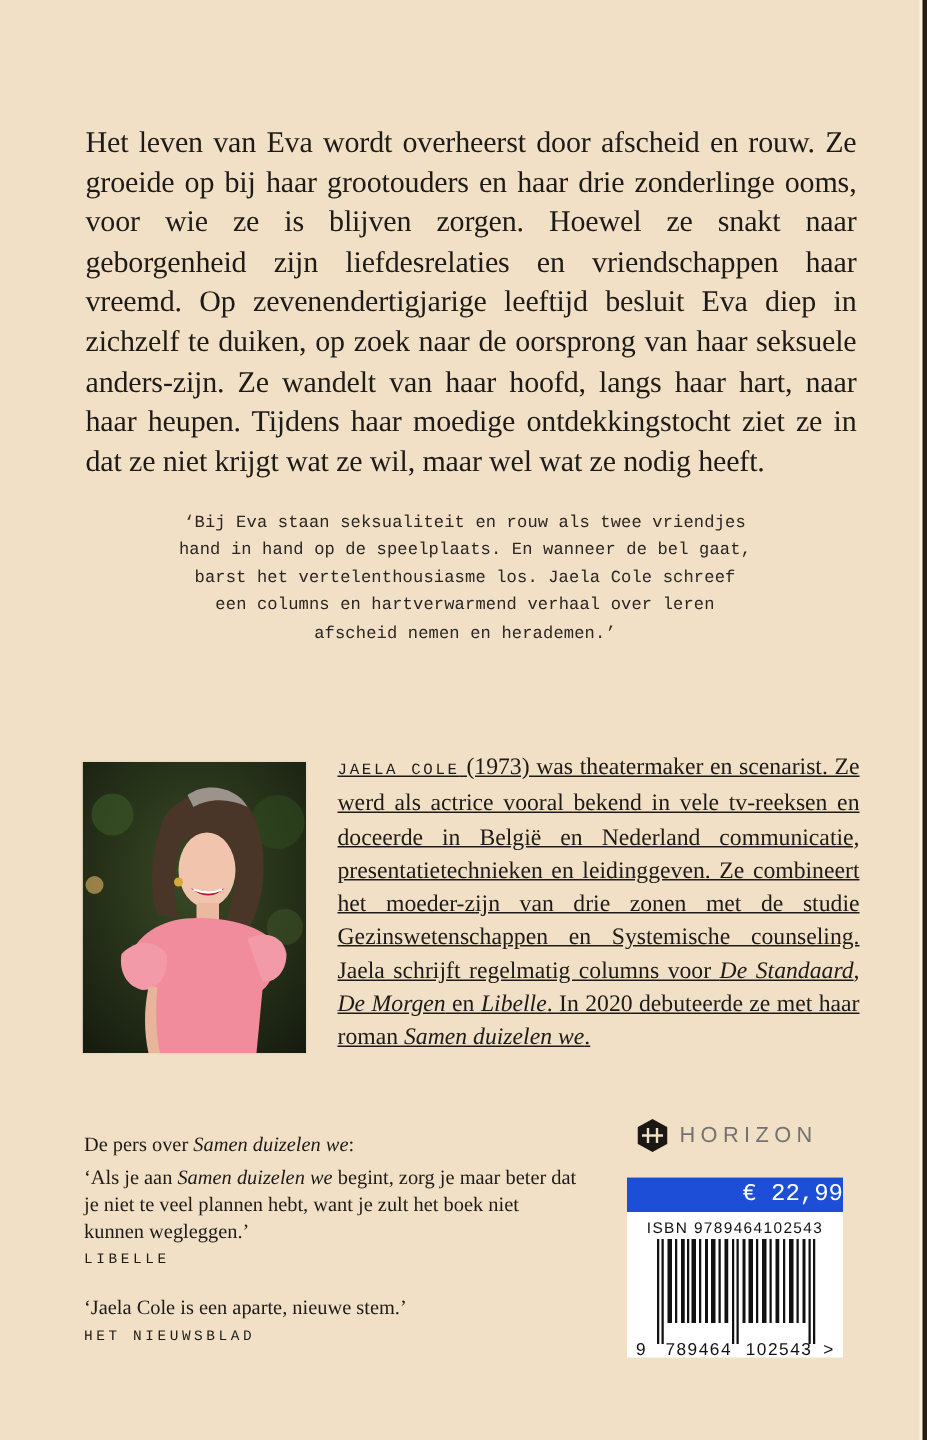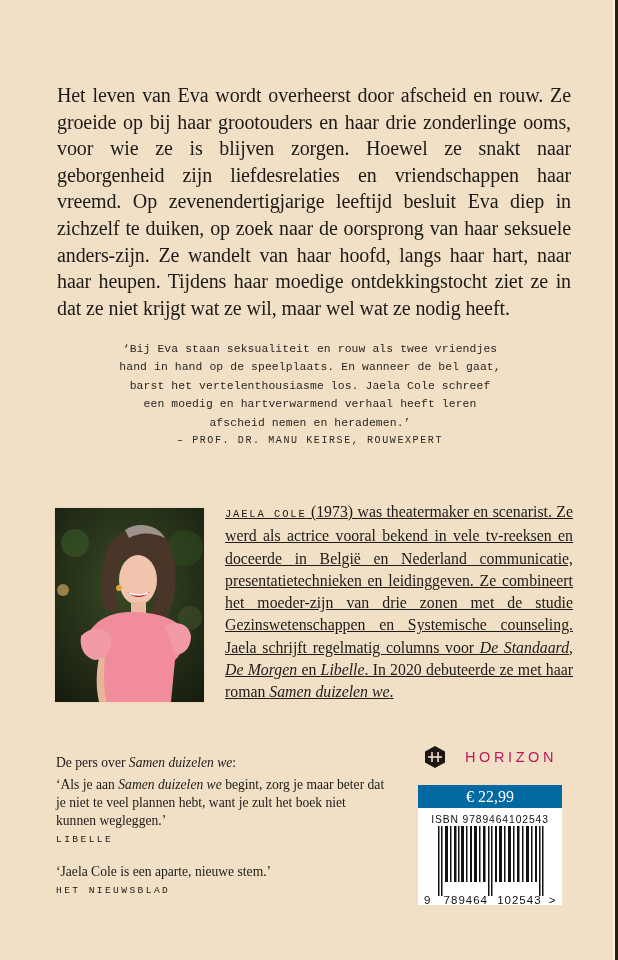--- a/index.html
+++ b/index.html
@@ -21,45 +21,44 @@
   .bio i { font-style:italic; }
 
   .press { position:absolute; left:56px; top:754px; width:330px; font-size:13.6px; line-height:18px; }
   .press .title { margin-bottom:4px; }
   .press i { font-style:italic; }
   .press .q { margin:0; }
   .press .src { font-family:"Liberation Mono", monospace; font-size:9.6px; letter-spacing:2.4px; margin-top:1px; }
   .press .block { margin-bottom:14px; }
 
   .logo { position:absolute; left:425px; top:746px; display:flex; align-items:center; }
-  .logo-text { font-family:"Liberation Sans", sans-serif; font-size:14.5px; letter-spacing:3.6px; margin-left:20px; color:#be185d; position:relative; }
+  .logo-text { font-family:"Liberation Sans", sans-serif; font-size:14.5px; letter-spacing:3.6px; margin-left:8px; color:#737373; position:relative; }
 
   .barcode-box { position:absolute; left:418px; top:785px; width:144px; height:120px; background:#fff; }
-  .price { height:23px; background:#0369a1; color:#fff; font-family:Liberation Serif, serif; font-size:16px; text-align:center; line-height:23px; }
+  .price { height:23px; background:#1d4ed8; color:#fff; font-family:Liberation Mono, monospace; font-size:16px; text-align:right; line-height:23px; }
   .isbn { font-family:"Liberation Sans", sans-serif; font-size:10.3px; letter-spacing:0.9px; text-align:center; margin-top:6px; color:#111; }
   .bars { position:absolute; left:8px; top:41px; width:130px; height:74px; }
   .digits { position:absolute; left:6px; top:97px; width:136px; font-family:"Liberation Sans", sans-serif; font-size:11.5px; color:#111;margin-top:12px; }
 </style>
 </head>
 <body>
 
 <div class="edge-light"></div>
 <div class="edge"></div>
 
 <div class="blurb">
   <p>Het leven van Eva wordt overheerst door afscheid en rouw. Ze groeide op bij haar grootouders en haar drie zonderlinge ooms, voor wie ze is blijven zorgen. Hoewel ze snakt naar geborgenheid zijn liefdesrelaties en vriendschappen haar vreemd. Op zevenen­dertigjarige leeftijd besluit Eva diep in zichzelf te duiken, op zoek naar de oorsprong van haar seksuele anders-zijn. Ze wandelt van haar hoofd, langs haar hart, naar haar heupen. Tijdens haar moe­dige ontdekkingstocht ziet ze in dat ze niet krijgt wat ze wil, maar wel wat ze nodig heeft.</p>
 </div>
 
 <div class="quote">
   <div>‘Bij Eva staan seksualiteit en rouw als twee vriendjes</div>
   <div>hand in hand op de speelplaats. En wanneer de bel gaat,</div>
   <div>barst het vertelenthousiasme los. Jaela Cole schreef</div>
-  <div>een moedig en hartverwarmend verhaal heeft leren</div>
+  <div>een columns en hartverwarmend verhaal over leren</div>
   <div>afscheid nemen en herademen.’</div>
-  <div class="attr">– PROF. DR. MANU KEIRSE, ROUWEXPERT</div>
 </div>
 
 <div class="photo">
   <svg width="149" height="194" viewBox="0 0 149 194">
     <defs>
       <radialGradient id="bg" cx="0.5" cy="0.4" r="0.8">
         <stop offset="0" stop-color="#3a4a25"></stop>
         <stop offset="1" stop-color="#141a0e"></stop>
       </radialGradient>
     </defs>

